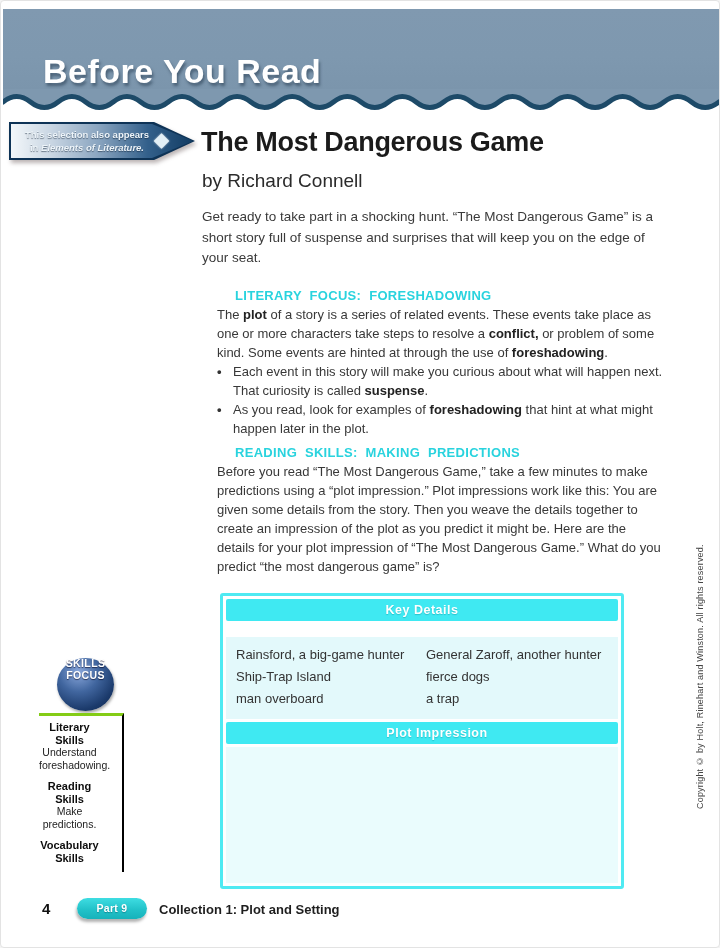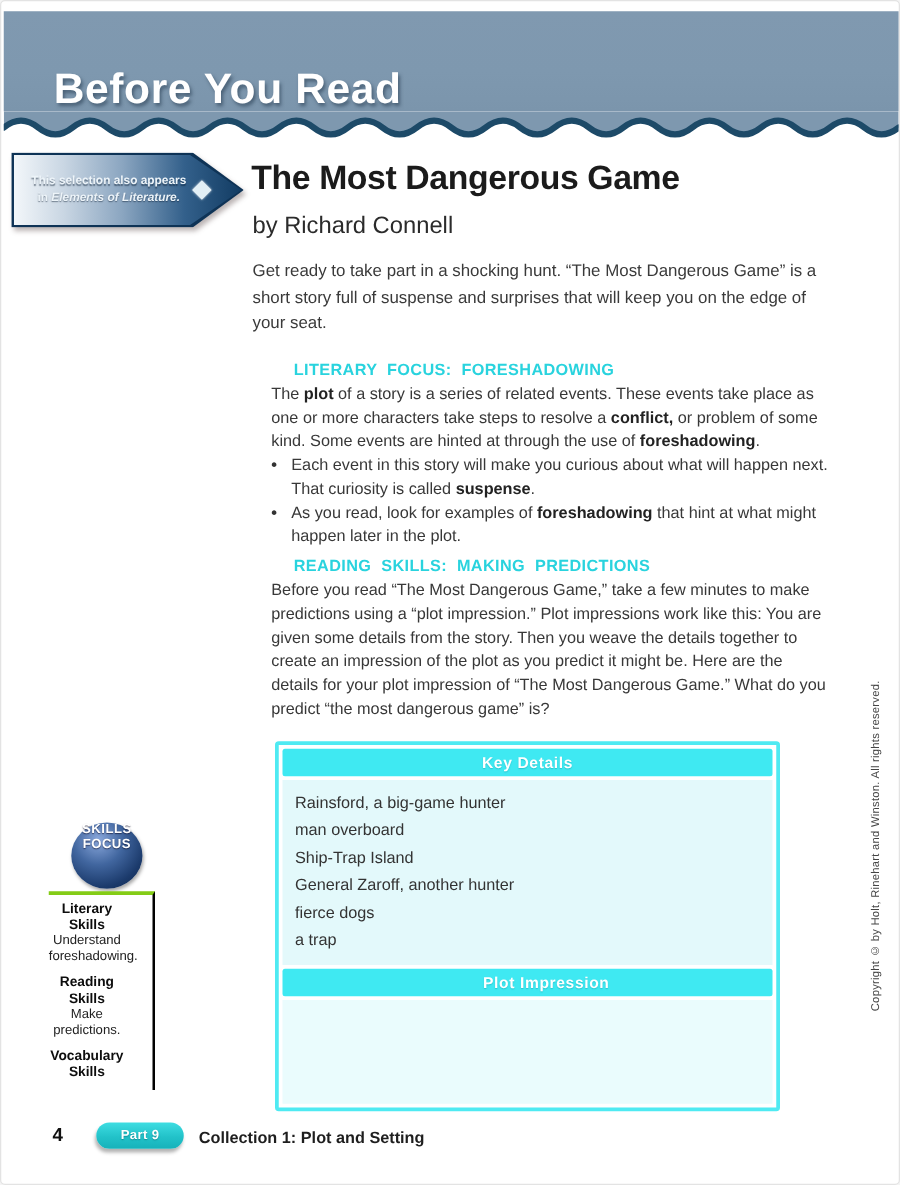--- a/index.html
+++ b/index.html
@@ -17,21 +17,21 @@
   }
   .banner-title {
     position:absolute; left:40px; top:43px; font-size:34px; font-weight:bold;
     color:#ffffff; letter-spacing:0.5px;
     text-shadow:1.5px 2.5px 3px rgba(25,45,65,0.5);
   }
   .wave-svg { position:absolute; left:2px; top:88px; width:716px; height:26px; display:block; }
 
   
   .arrow-banner {
-    position:absolute; left:8px; top:121px; width:186px; height:60px;
+    position:absolute; left:8px; top:121px; width:186px; height:38px;
     filter:drop-shadow(2px 3px 2px rgba(60,40,40,0.35));
   }
   .arrow-outer {
     position:absolute; inset:0;
     clip-path:polygon(0 0, 78% 0, 100% 50%, 78% 100%, 0 100%);
     background:#0e3356;
   }
   .arrow-inner {
     position:absolute; left:2px; top:2px; right:2px; bottom:2px;
     clip-path:polygon(0 0, 77.5% 0, 100% 50%, 77.5% 100%, 0 100%);
@@ -71,22 +71,22 @@
     border:3px solid #4feaf2; border-radius:3px; background:#ffffff;
     padding:3px; display:flex; flex-direction:column;
   }
   .pi-band {
     flex:0 0 22px; background:#3fe9f2; border-radius:2px;
     color:#ffffff; font-weight:bold; font-size:12.5px; letter-spacing:0.5px;
     text-align:center; line-height:22px;
     text-shadow:0 1px 1px rgba(0,140,150,0.4);
   }
   .pi-rows {
-    margin-top:3px; background:#e3f9fb; padding:7px 10px 9px 10px;
-    display:grid; grid-template-columns:1fr; column-gap:8px;
+    margin-top:16px; background:#e3f9fb; padding:7px 10px 9px 10px;
+    display:grid; grid-template-columns:1fr 1fr; column-gap:8px;
   }
   .pi-col { font-size:13px; line-height:22px; color:#333; }
   .pi-band2 { margin-top:3px;padding-left:30px; }
   .pi-empty { margin-top:3px; flex:1; background:#eafcfd; }
 
   
   .skills-badge {
     position:absolute; left:56px; top:657px; width:57px; height:53px;
     border-radius:50%;
     background:radial-gradient(circle at 38% 26%, #8aa8dc 0%, #41669f 38%, #1b3a6b 72%, #0e2448 100%);
@@ -166,22 +166,22 @@
 
     <div class="focus-head rs-head">READING SKILLS: MAKING PREDICTIONS</div>
     <div class="body-block rs-body">Before you read “The Most Dangerous Game,” take a few minutes to make predictions using a “plot impression.” Plot impressions work like this: You are given some details from the story. Then you weave the details together to create an impression of the plot as you predict it might be. Here are the details for your plot impression of “The Most Dangerous Game.” What do you predict “the most dangerous game” is?</div>
   </div>
 
   <div class="pi-table">
     <div class="pi-band">Key Details</div>
     <div class="pi-rows">
       <div class="pi-col">
         <div>Rainsford, a big-game hunter</div>
+        <div>Ship-Trap Island</div>
         <div>man overboard</div>
-        <div>Ship-Trap Island</div>
       </div>
       <div class="pi-col">
         <div>General Zaroff, another hunter</div>
         <div>fierce dogs</div>
         <div>a trap</div>
       </div>
     </div>
     <div class="pi-band pi-band2">Plot Impression</div>
     <div class="pi-empty"></div>
   </div>

